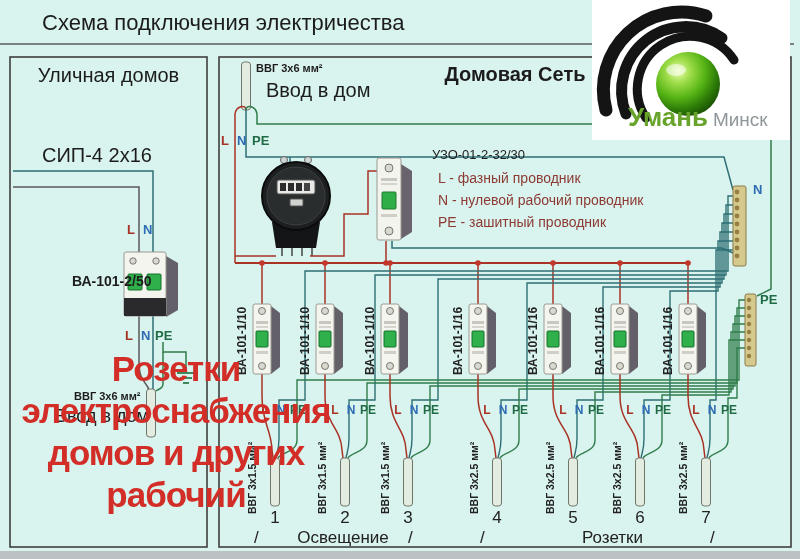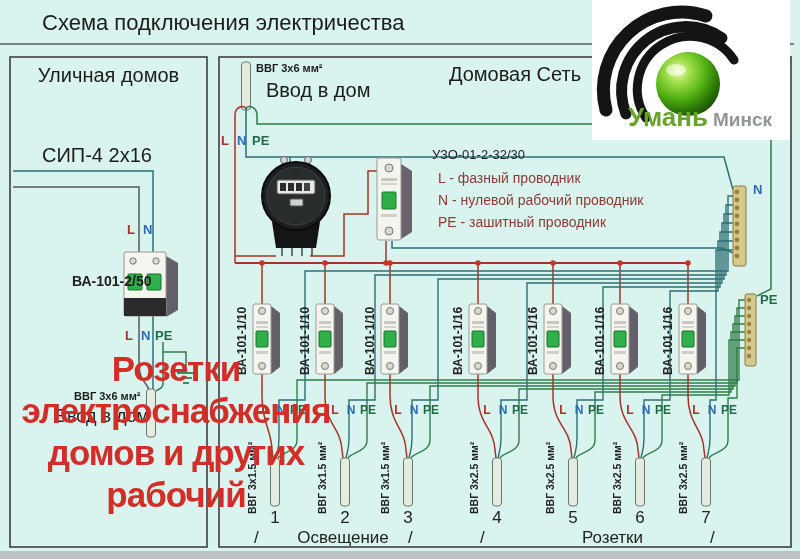--- a/index.html
+++ b/index.html
@@ -15,21 +15,21 @@
           font-weight:bold;font-size:10.5px;white-space:nowrap;color:#222;}
   .wl{position:absolute;top:403px;width:18px;font-weight:bold;font-size:12px;text-align:center;}
   .num{position:absolute;top:508px;width:24px;text-align:center;font-size:17px;color:#222;}
   .cap{position:absolute;top:528px;font-size:17px;color:#222;}
   .legend{position:absolute;left:438px;font-size:14px;color:#8c3a32;}
   .overlay{position:absolute;left:0;top:348px;width:352px;text-align:center;z-index:30;
            font-weight:bold;font-size:35px;letter-spacing:-1px;line-height:42px;color:#d22d26;
            pointer-events:none;}
   .logo{position:absolute;left:592px;top:0;width:198px;height:140px;background:#fff;z-index:20;}
   .brand{position:absolute;left:36px;top:102px;font-size:26px;font-weight:bold;color:#68a32c;}
-  .city{font-size:19px;font-weight:bold;color:#8f9699;margin-left:5px;}
+  .city{font-size:19px;font-weight:normal;color:#8f9699;margin-left:5px;}
 </style>
 </head>
 <body>
 
 <div class="stage">
 
   <svg width="800" height="559" viewBox="0 0 800 559" style="position:absolute;left:0;top:0">
     <defs>
       <symbol id="brk" overflow="visible">
         <polygon points="9,2 18,9 18,63 9,70" fill="#64606a"></polygon>
@@ -234,21 +234,21 @@
   <div class="t" style="left:42px;top:144px;font-size:20px;">СИП-4  2х16</div>
   <div class="t cl" style="left:127px;top:222px;font-size:13px;font-weight:bold;">L</div>
   <div class="t cn" style="left:143px;top:222px;font-size:13px;font-weight:bold;">N</div>
   <div class="t" style="left:54px;top:273px;font-size:14px;font-weight:bold;padding-left:18px;">ВА-101-2/50</div>
   <div class="t cl" style="left:125px;top:328px;font-size:13px;font-weight:bold;">L</div>
   <div class="t cn" style="left:141px;top:328px;font-size:13px;font-weight:bold;">N</div>
   <div class="t cpe" style="left:155px;top:328px;font-size:13px;font-weight:bold;">PE</div>
   <div class="t" style="left:74px;top:390px;font-size:11px;font-weight:bold;">ВВГ 3х6 мм²</div>
   <div class="t" style="left:55px;top:406px;font-size:18px;">Ввод в дом</div>
 
-  <div class="t hdr center" style="left:420px;top:63px;width:190px;">Домовая Сеть</div>
+  <div class="t hdr center" style="left:420px;top:63px;width:190px;font-weight:bold;">Домовая Сеть</div>
   <div class="t" style="left:256px;top:62px;font-size:11px;font-weight:bold;">ВВГ 3х6 мм²</div>
   <div class="t" style="left:266px;top:79px;font-size:20px;">Ввод в дом</div>
   <div class="t cl" style="left:221px;top:133px;font-size:13px;font-weight:bold;">L</div>
   <div class="t cn" style="left:237px;top:133px;font-size:13px;font-weight:bold;">N</div>
   <div class="t cpe" style="left:252px;top:133px;font-size:13px;font-weight:bold;">PE</div>
   <div class="t" style="left:432px;top:147px;font-size:13px;">УЗО-01-2-32/30</div>
   <div class="legend" style="top:170px;">L - фазный проводник</div>
   <div class="legend" style="top:192px;">N - нулевой рабочий проводник</div>
   <div class="legend" style="top:214px;">PE - зашитный проводник</div>
   <div class="t cn" style="left:753px;top:182px;font-size:13px;font-weight:bold;">N</div>

